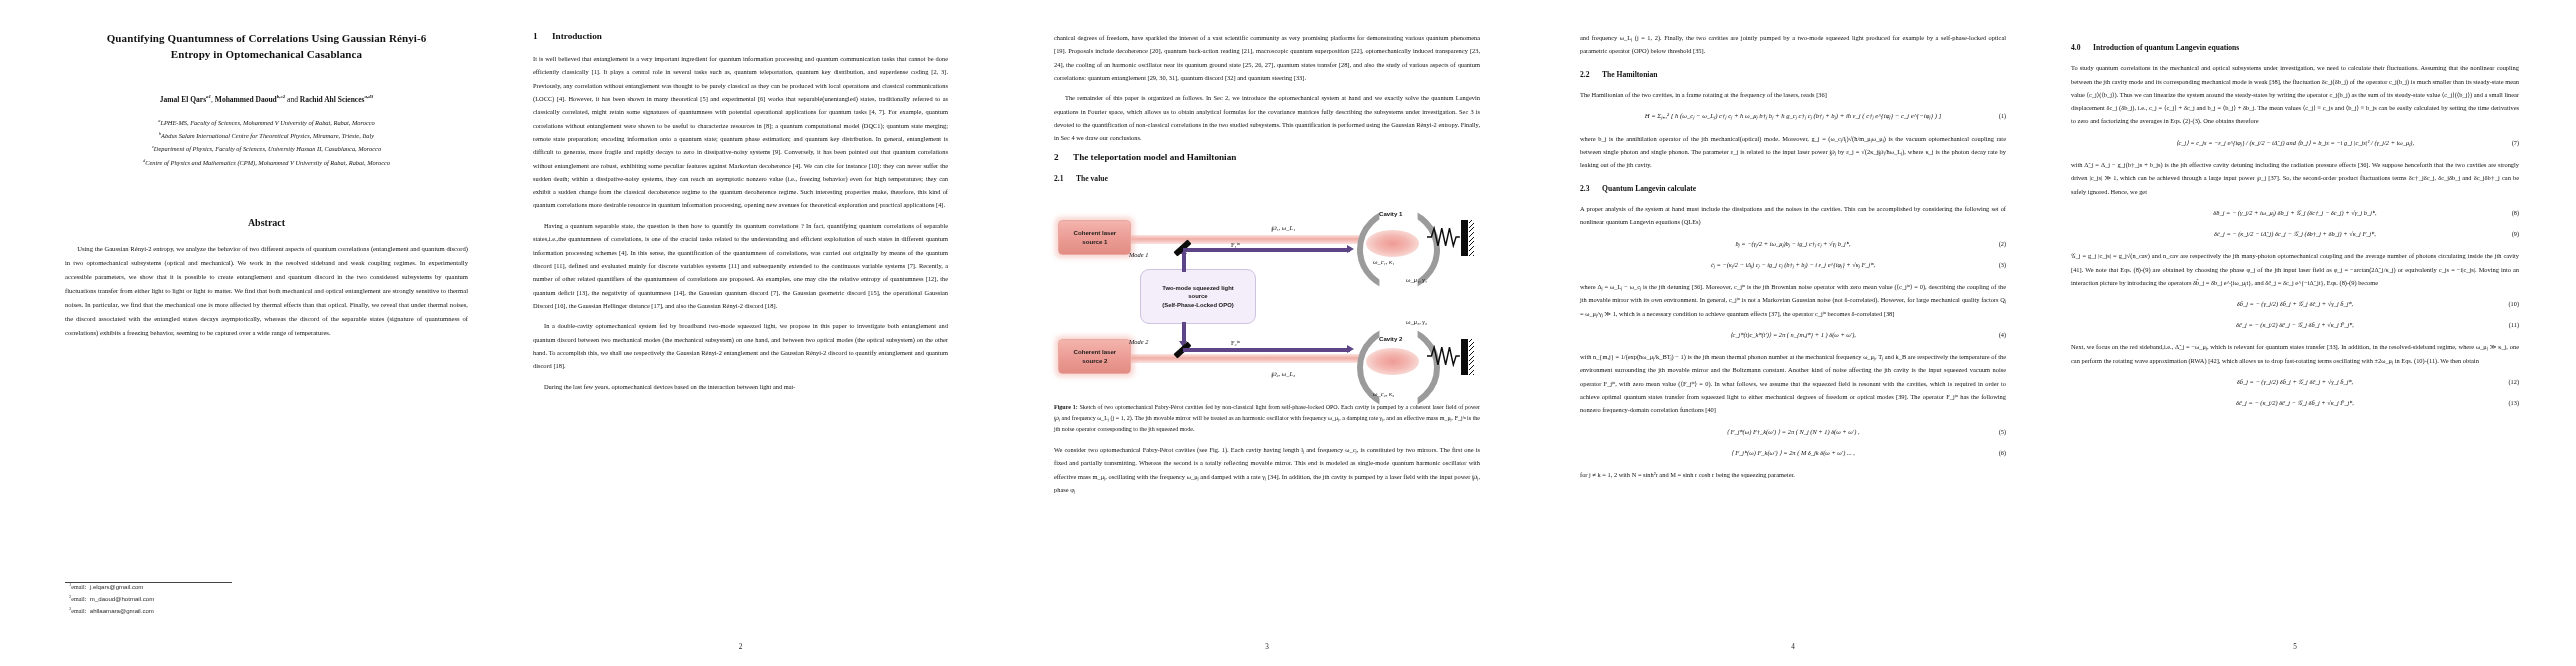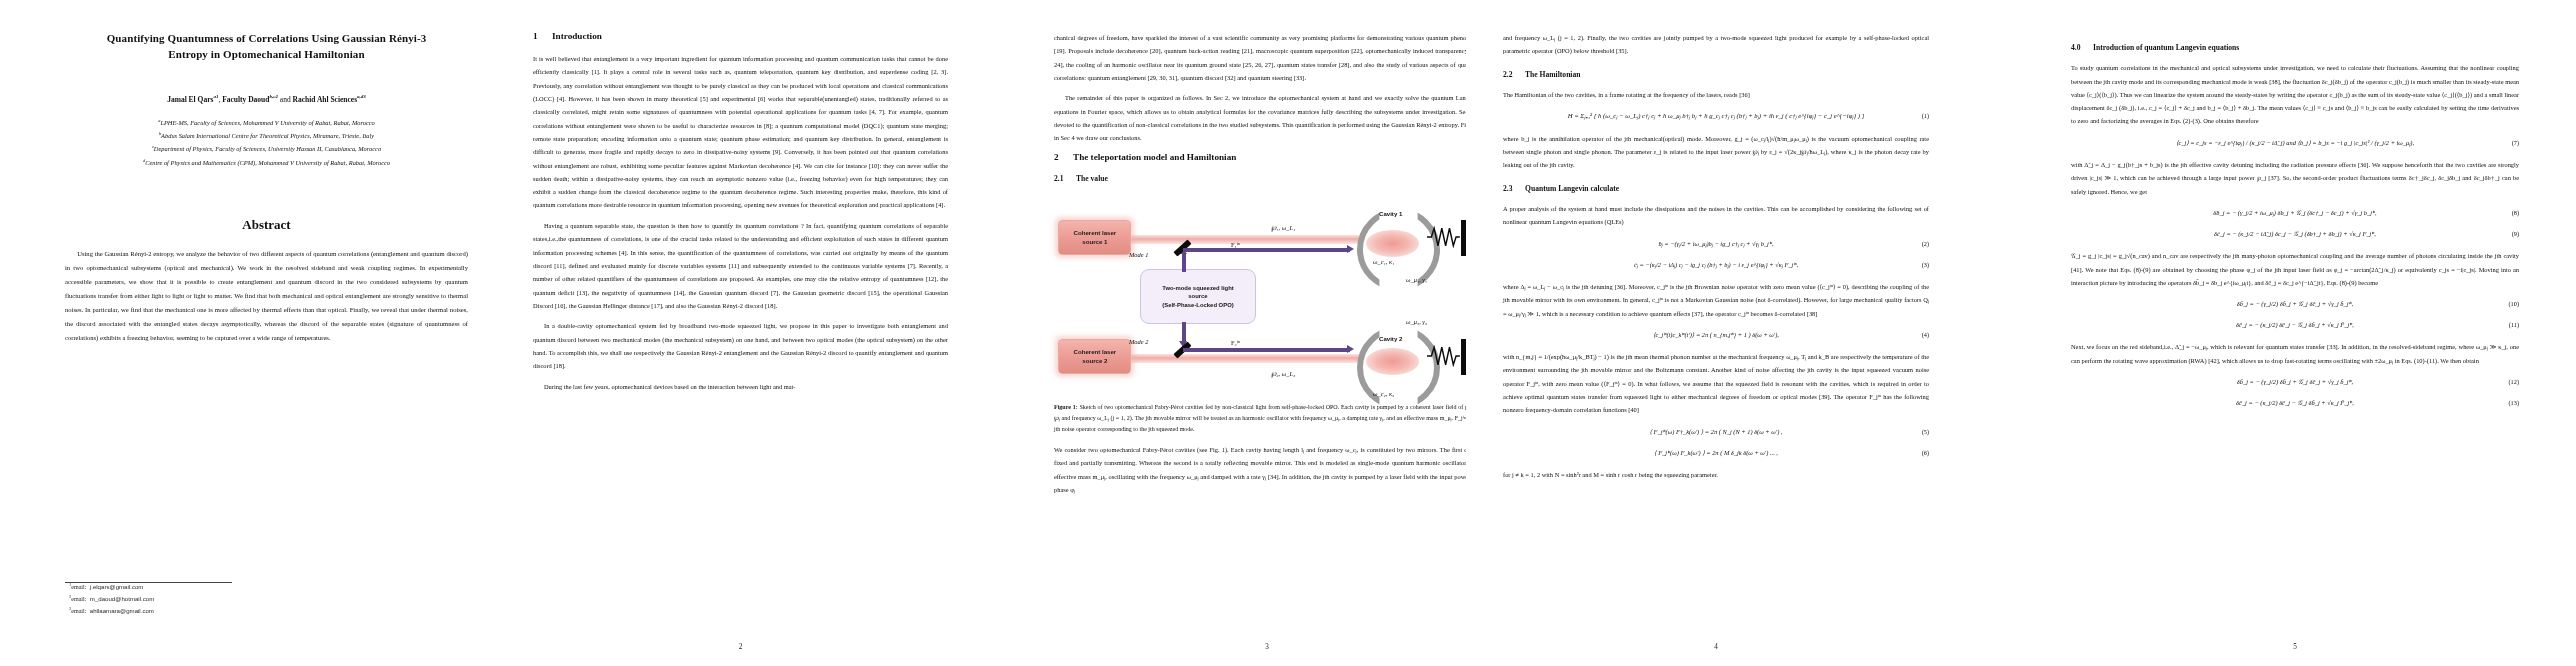--- a/index.html
+++ b/index.html
@@ -11,33 +11,33 @@
     position:absolute;left:-150px;top:261px;width:356px;
     transform:rotate(-90deg);transform-origin:center center;
     font-family:"Liberation Sans",sans-serif;font-size:9.4px;color:#3a3a3a;
     letter-spacing:0.3px;white-space:nowrap;text-align:center;
   }
 
   .page{position:absolute;top:0;height:667px;background:#fff;}
   .pg1{left:22px;width:489px;}
   .pg2{left:496px;width:489px;}
   .pg3{left:1017px;width:500px;}
-  .pg4{left:1466px;width:500px;}
+  .pg4{left:1543px;width:500px;}
   .pg5{left:2034px;width:522px;}
 
   .pgnum{position:absolute;bottom:15.6px;left:0;width:100%;text-align:center;font-size:7.2px;color:#222;}
 
   
   .title{font-size:11px;font-weight:bold;text-align:center;line-height:1.42;margin:31px 33px 0 33px;letter-spacing:0.1px;}
   .authors{font-size:7.5px;font-weight:bold;text-align:center;margin:32px 16.7px 0 16.7px;}
   .authors .sup{font-size:5px;vertical-align:super;font-style:italic;font-weight:bold;}
   .authors .plain{font-weight:normal;}
   .affil{font-size:6.4px;font-style:italic;text-align:center;margin:12.2px 22px 0 22px;line-height:2.05;}
   .affil .sup{font-size:4.4px;vertical-align:super;}
-  .abs-h{font-size:13px;font-weight:bold;text-align:center;margin:48px 0 0 0;}
+  .abs-h{font-size:10px;font-weight:bold;text-align:center;margin:48px 0 0 0;}
   .abs-body{font-size:6.6px;text-align:justify;margin:14.5px 43px 0 43px;line-height:2.12;text-indent:12.2px;}
 
   .fnrule{position:absolute;left:43px;bottom:84px;width:167px;border-top:0.6px solid #444;}
   .footnotes{position:absolute;left:47px;bottom:50px;font-size:6.1px;line-height:1.62;font-family:"Liberation Sans",sans-serif;color:#2a2a2a;}
   .footnotes .sup{font-size:4.4px;vertical-align:super;font-family:"Liberation Serif",serif;}
   .footnotes .lbl{font-family:"Liberation Serif",serif;}
 
   .colwrap{padding:31px 37px 0 37px;}
   .h1{font-size:9.2px;font-weight:bold;margin:0 0 11px 0;}
   .h1 .n{display:inline-block;width:19px;}
@@ -96,26 +96,26 @@
 </style>
 </head>
 <body>
 
 <div class="sheet">
 
   <div class="arxiv-stamp">arXiv:1806.10471v1  [quant-ph]  27 Jun 2018</div>
 
   <div class="page pg1">
     <div class="title">
-      <span>Quantifying Quantumness of Correlations Using Gaussian Rényi-3</span><br>
-      <span>Entropy in Optomechanical Hamiltonian</span>
+      <span>Quantifying Quantumness of Correlations Using Gaussian Rényi-6</span><br>
+      <span>Entropy in Optomechanical Casablanca</span>
     </div>
 
     <div class="authors">
-      <span>Jamal El Qars</span><span class="sup">a1</span><span class="plain">, </span><span>Faculty Daoud</span><span class="sup">b,c2</span><span class="plain"> and </span><span>Rachid Ahl Sciences</span><span class="sup">a,d3</span>
+      <span>Jamal El Qars</span><span class="sup">a1</span><span class="plain">, </span><span>Mohammed Daoud</span><span class="sup">b,c2</span><span class="plain"> and </span><span>Rachid Ahl Sciences</span><span class="sup">a,d3</span>
     </div>
 
     <div class="affil">
       <div><span class="sup">a</span><span>LPHE-MS, Faculty of Sciences, Mohammed V University of Rabat, Rabat, Morocco</span></div>
       <div><span class="sup">b</span><span>Abdus Salam International Centre for Theoretical Physics, Miramare, Trieste, Italy</span></div>
       <div><span class="sup">c</span><span>Department of Physics, Faculty of Sciences, University Hassan II, Casablanca, Morocco</span></div>
       <div><span class="sup">d</span><span>Centre of Physics and Mathematics (CPM), Mohammed V University of Rabat, Rabat, Morocco</span></div>
     </div>
 
     <div class="abs-h">Abstract</div>

